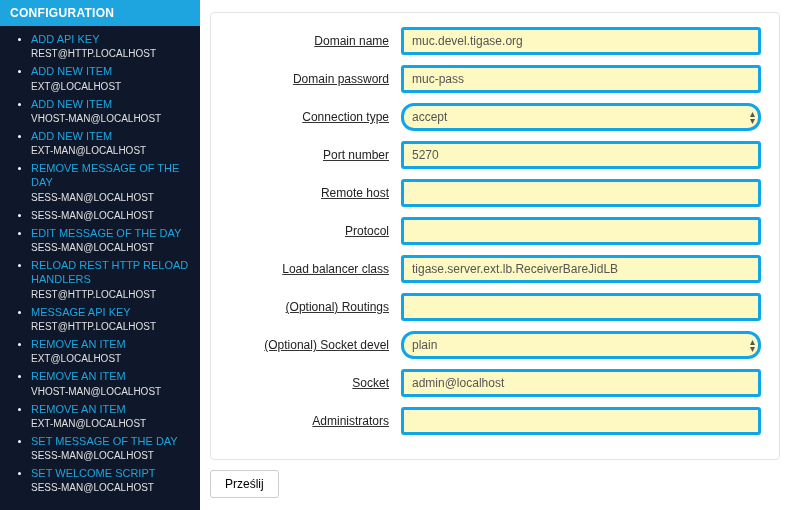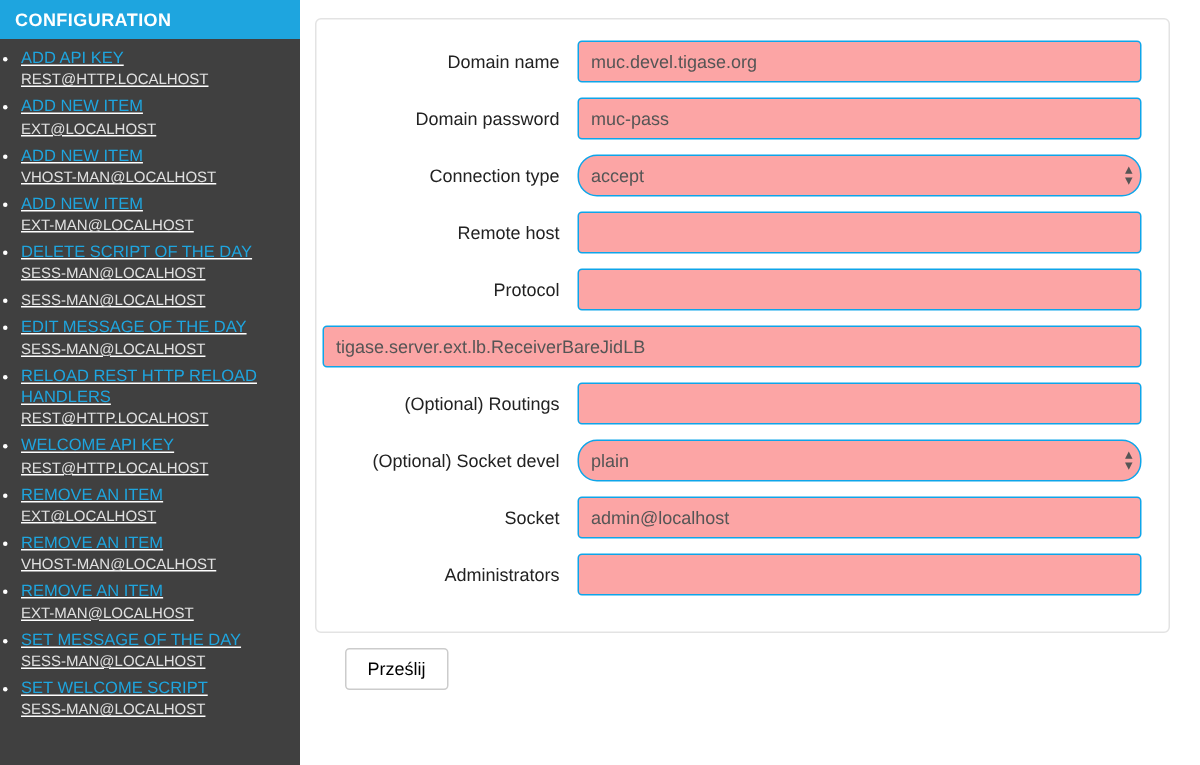--- a/index.html
+++ b/index.html
@@ -1,34 +1,34 @@
 <!DOCTYPE html>
 <html><head>
 <meta charset="utf-8">
 <style>
   * { box-sizing: border-box; margin: 0; padding: 0; }
   body { font-family: Arial, Helvetica, sans-serif; font-size: 13px; color: #333; background: #fff; width: 800px; height: 510px; overflow: hidden; }
   .layout { display: flex; height: 100%; }
-  .sidebar { width: 200px; background: #404040; color: #fff; display: flex; flex-direction: column; }
+  .sidebar { width: 200px; background: #0f172a; color: #fff; display: flex; flex-direction: column; }
   .sidebar-header { background: #1ea5df; color: #fff; padding: 6px 10px; font-weight: bold; font-size: 12px; letter-spacing: 0.3px; }
-  .sidebar-list { list-style: disc; padding: 4px 0 4px 14px; overflow: auto; text-decoration: underline; }
+  .sidebar-list { list-style: disc; padding: 4px 0 4px 31px; overflow: auto; }
   .sidebar-list li { color: #fff; padding: 2px 0; }
   .sidebar-list li::marker { color: #fff; font-size: 10px; }
   .sidebar-link { color: #1ea5df; font-size: 11px; line-height: 1.3; display: block; cursor: pointer; }
   .sidebar-sub { color: #e0e0e0; font-size: 10px; line-height: 1.3; display: block; margin-top: 1px; }
   .main { flex: 1; padding: 12px 20px 12px 10px; overflow: auto; }
-  .form-box { border: 1px solid #e3e3e3; border-radius: 4px; padding: 14px 18px 14px 4px; background: #fff; }
+  .form-box { border: 1px solid #e3e3e3; border-radius: 4px; padding: 14px 18px 14px 20px; background: #fff; text-decoration: underline; }
   .row { display: flex; align-items: center; margin-bottom: 10px; }
   .row-label { width: 170px; text-align: right; padding-right: 12px; font-size: 12px; color: #222; }
   .row-field { flex: 1; }
-  .row-field input, .row-field select { width: 100%; height: 28px; padding: 4px 8px; border: 1px solid #0ea5e9; border-radius: 3px; font-size: 12px; background: #fca5a5; color: #555; }
+  .row-field input, .row-field select { width: 100%; height: 28px; padding: 4px 8px; border: 3px solid #0ea5e9; border-radius: 3px; font-size: 12px; background: #fef9c3; color: #555; }
   .row-field select { appearance: none; -webkit-appearance: none; background-image: none; border-radius: 13px; }
   .select-wrap { position: relative; }
   .select-wrap .chevs { position: absolute; right: 6px; top: 50%; transform: translateY(-50%); font-size: 10px; color: #555; line-height: 0.7; pointer-events: none; display: flex; flex-direction: column; }
-  .submit-row { margin-top: 10px; margin-left: 20px; }
+  .submit-row { margin-top: 10px; }
   .btn { display: inline-block; padding: 6px 14px; border: 1px solid #ccc; background: #fff; border-radius: 3px; font-size: 12px; cursor: pointer; }
 </style>
 </head>
 <body>
 
 <div class="layout">
   <div class="sidebar">
     <div class="sidebar-header">CONFIGURATION</div>
     <ul class="sidebar-list">
         <li>
@@ -41,36 +41,36 @@
         </li>
         <li>
           <span class="sidebar-link">ADD NEW ITEM</span>
           <span class="sidebar-sub">VHOST-MAN@LOCALHOST</span>
         </li>
         <li>
           <span class="sidebar-link">ADD NEW ITEM</span>
           <span class="sidebar-sub">EXT-MAN@LOCALHOST</span>
         </li>
         <li>
-          <span class="sidebar-link">DELETE SCRIPT OF THE DAY</span>
+          <span class="sidebar-link">REMOVE MESSAGE OF THE DAY</span>
           <span class="sidebar-sub">SESS-MAN@LOCALHOST</span>
         </li>
         <li>
           <span class="sidebar-sub">SESS-MAN@LOCALHOST</span>
         </li>
         <li>
           <span class="sidebar-link">EDIT MESSAGE OF THE DAY</span>
           <span class="sidebar-sub">SESS-MAN@LOCALHOST</span>
         </li>
         <li>
           <span class="sidebar-link">RELOAD REST HTTP RELOAD HANDLERS</span>
           <span class="sidebar-sub">REST@HTTP.LOCALHOST</span>
         </li>
         <li>
-          <span class="sidebar-link">WELCOME API KEY</span>
+          <span class="sidebar-link">MESSAGE API KEY</span>
           <span class="sidebar-sub">REST@HTTP.LOCALHOST</span>
         </li>
         <li>
           <span class="sidebar-link">REMOVE AN ITEM</span>
           <span class="sidebar-sub">EXT@LOCALHOST</span>
         </li>
         <li>
           <span class="sidebar-link">REMOVE AN ITEM</span>
           <span class="sidebar-sub">VHOST-MAN@LOCALHOST</span>
         </li>
@@ -106,32 +106,37 @@
         <div class="row-label">Connection type</div>
         <div class="row-field select-wrap">
           <select><option>accept</option></select>
           <span class="chevs">
               <span>▴</span>
               <span>▾</span>
             </span>
         </div>
       </div>
 
+      <div class="row">
+        <div class="row-label">Port number</div>
+        <div class="row-field"><input type="text" value="5270" style=""></div>
+      </div>
 
       <div class="row">
         <div class="row-label">Remote host</div>
         <div class="row-field"><input type="text" value="" style=""></div>
       </div>
 
       <div class="row">
         <div class="row-label">Protocol</div>
         <div class="row-field"><input type="text" value="" style=""></div>
       </div>
 
       <div class="row">
+        <div class="row-label">Load balancer class</div>
         <div class="row-field"><input type="text" value="tigase.server.ext.lb.ReceiverBareJidLB" style=""></div>
       </div>
 
       <div class="row">
         <div class="row-label">(Optional) Routings</div>
         <div class="row-field"><input type="text" value="" style=""></div>
       </div>
 
       <div class="row">
         <div class="row-label">(Optional) Socket devel</div>

